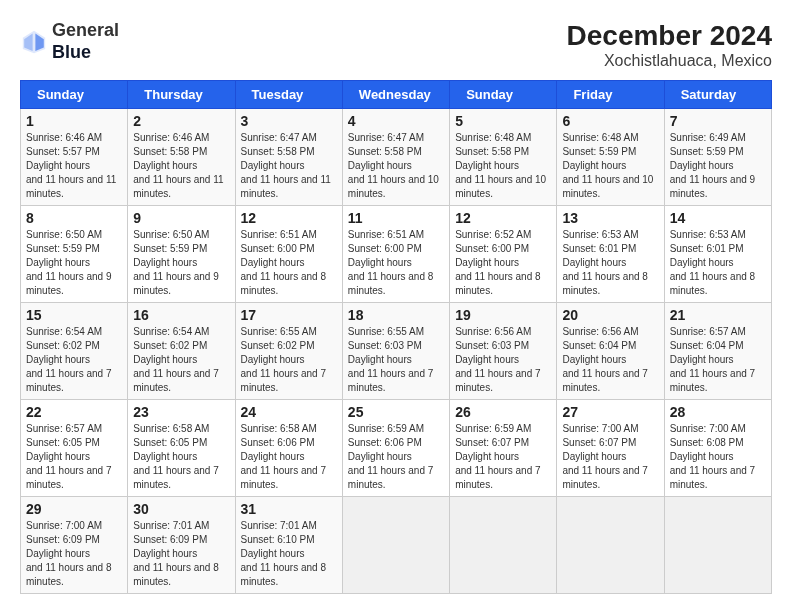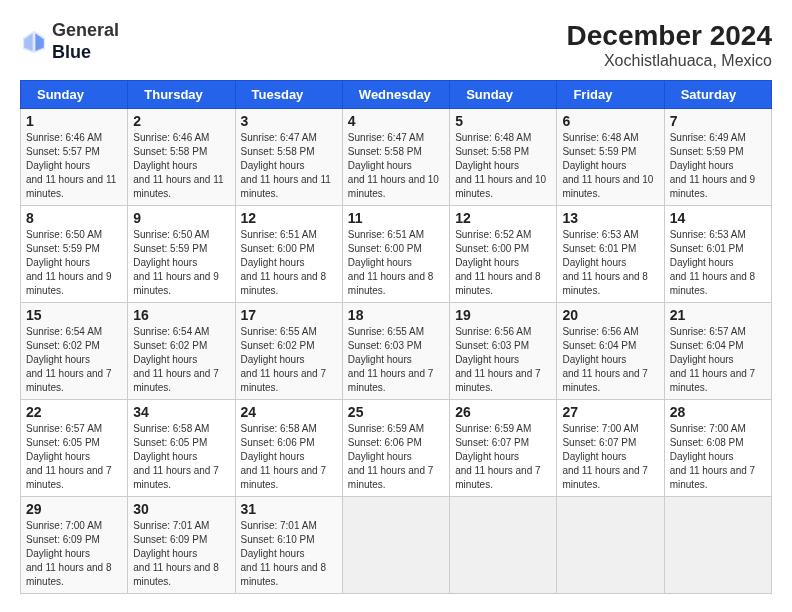--- a/index.html
+++ b/index.html
@@ -321,21 +321,21 @@
         <td>
         <span class="day-num">22</span>
         <div class="day-detail">
           Sunrise: 6:57 AM<br>
           Sunset: 6:05 PM<br>
           Daylight hours<br>
           and 11 hours and 7 minutes.
         </div>
       </td>
         <td>
-        <span class="day-num">34</span>
+        <span class="day-num">23</span>
         <div class="day-detail">
           Sunrise: 6:58 AM<br>
           Sunset: 6:05 PM<br>
           Daylight hours<br>
           and 11 hours and 7 minutes.
         </div>
       </td>
         <td>
         <span class="day-num">24</span>
         <div class="day-detail">

